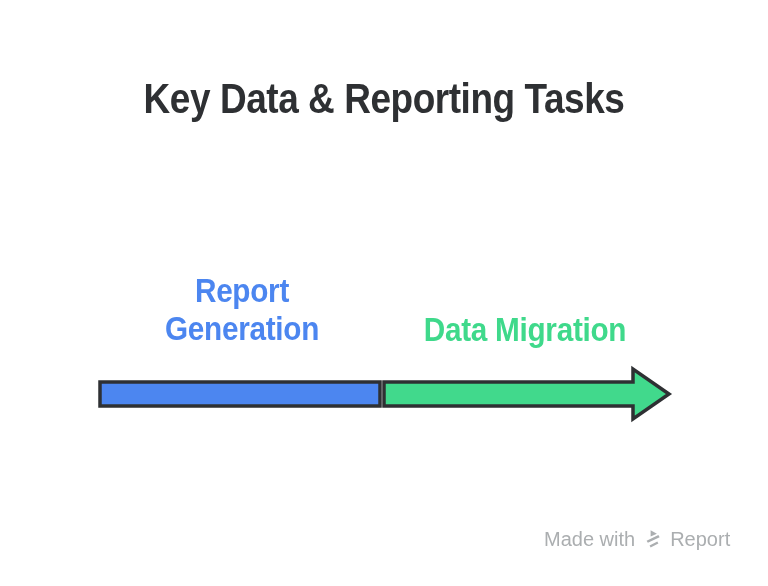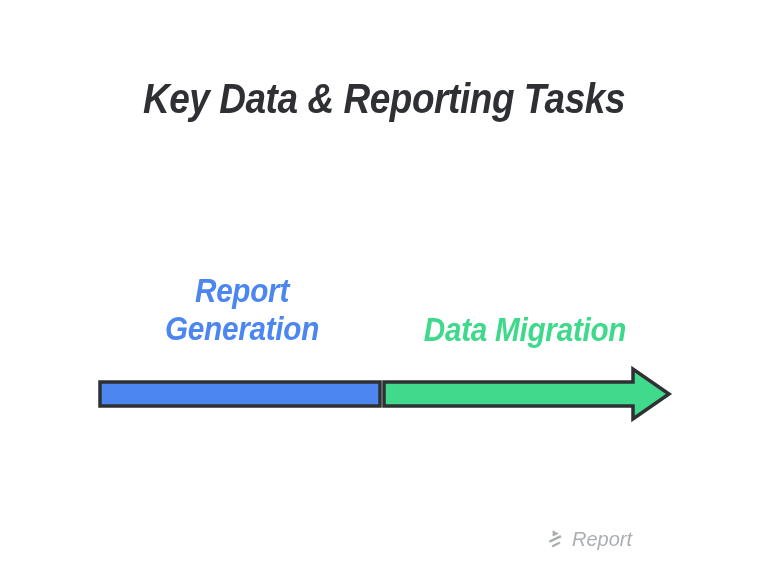--- a/index.html
+++ b/index.html
@@ -7,21 +7,20 @@
     padding: 0;
     background: #ffffff;
     font-family: "Liberation Sans", "DejaVu Sans", sans-serif;
   }
   .canvas {
     position: relative;
     width: 768px;
     height: 586px;
     background: #ffffff;
     overflow: hidden;
-    font-style: italic;
   }
   .title {
     position: absolute;
     left: 0;
     top: 76px;
     width: 768px;
     margin: 0;
     text-align: center;
     font-size: 42px;
     font-weight: bold;
@@ -93,20 +92,21 @@
   <div class="seg-label green">Data Migration</div>
 
   <svg class="arrow-svg" viewBox="0 0 580 64" aria-hidden="true">
 
     <path d="M288 20 L537 20 L537 7 L573 32 L537 57 L537 44 L288 44 Z" stroke="#2e3033" stroke-width="3.5" stroke-linejoin="miter" fill="#41D98C"></path>
 
     <rect x="4" y="20" width="280" height="24" stroke="#2e3033" stroke-width="3.5" fill="#4C86F0"></rect>
   </svg>
 
   <div class="watermark">
+    <span>Made with</span>
     <svg class="napkin-logo" viewBox="0 0 20 20" aria-hidden="true">
       <g fill="#abaeb0">
         <path d="M8.2 1.2 L14.2 4.6 L8.2 7.2 Z"></path>
         <path d="M4.4 11.2 L15.6 5.6 L16.8 7.8 L5.6 13.2 Z"></path>
         <path d="M7.2 15.6 L14.6 11.8 L15.6 13.8 L8.2 17.6 Z"></path>
       </g>
     </svg>
     <span>Report</span>
   </div>
 

